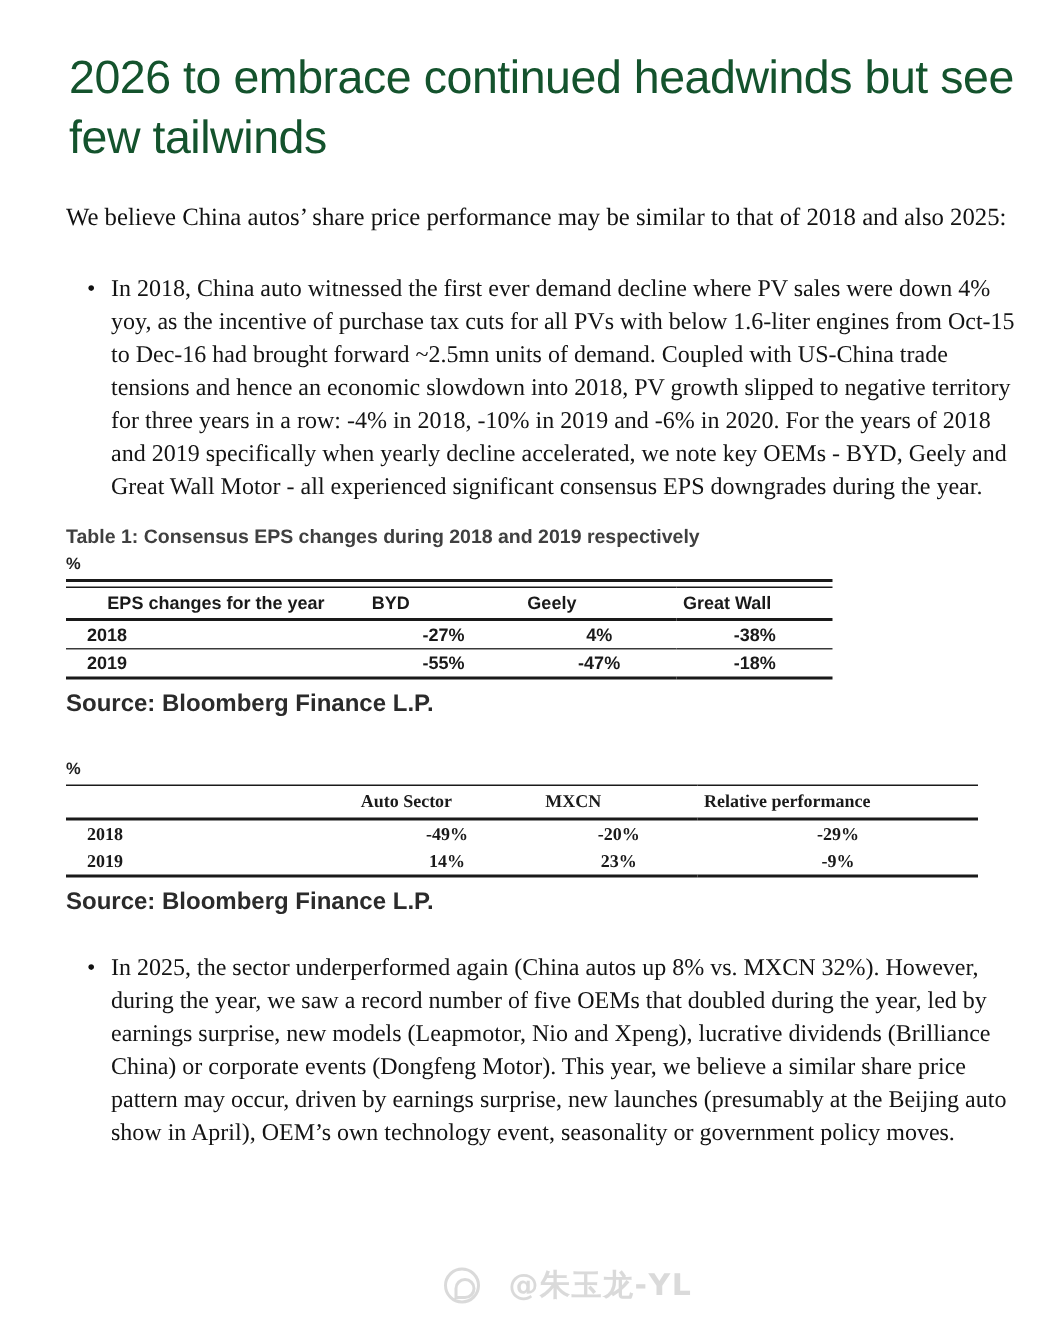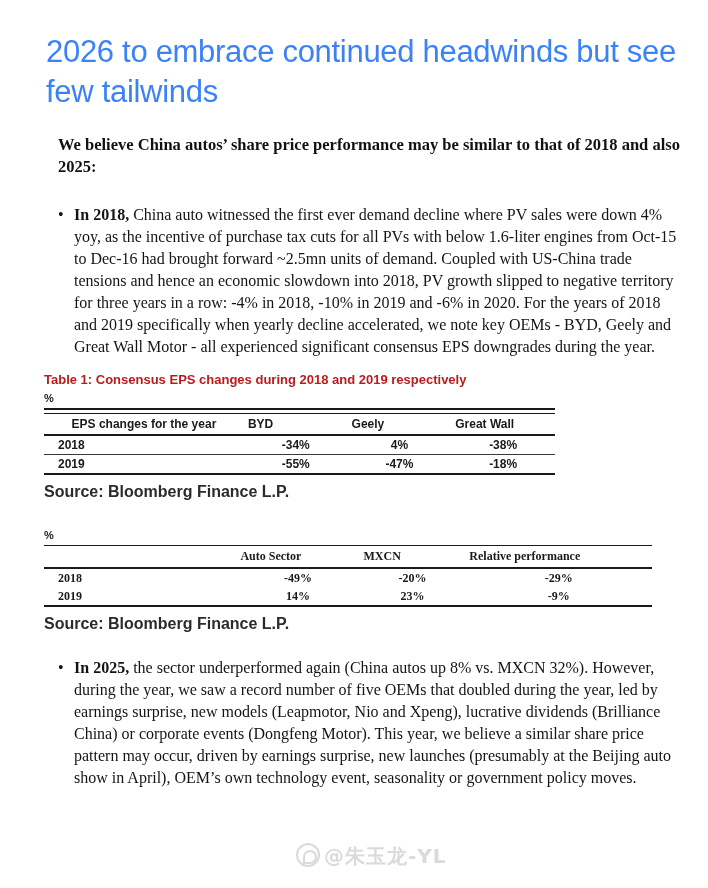--- a/index.html
+++ b/index.html
@@ -14,56 +14,56 @@
     font-family:"Liberation Serif", serif;
     color:#161616;
   }
   .headline{
     width:652px;
     font-family:"Liberation Sans", sans-serif;
     font-weight:400;
     font-size:31px;
     line-height:40px;
     letter-spacing:-0.3px;
-    color:#3b82f6;
+    color:#14532d;
     margin:0 0 22px 2px;
   }
   .intro{
     width:650px;
-    font-weight:bold;
+    font-weight:normal;
     font-size:16.5px;
     line-height:22px;
-    margin:0 0 26px 14px;
+    margin:0 0 26px 0;
     color:#111;
   }
   .bullet{
     display:flex;
     margin:0 0 13px 0;
   }
   .bullet .marker{
     width:30px;
     padding-left:14px;
     box-sizing:border-box;
     font-size:16px;
     line-height:22px;
     color:#111;
   }
   .bullet .btext{
     width:605px;
     font-size:16px;
     line-height:22px;
     color:#141414;
   }
-  .bullet .lead{font-weight:bold;}
+  .bullet .lead{font-weight:normal;}
   .tbl-title{
     font-family:"Liberation Sans", sans-serif;
     font-weight:bold;
     font-size:13px;
     line-height:18px;
-    color:#b91c1c;
+    color:#404040;
     margin:0 0 2px 0;
     width:640px;
   }
   .tbl-unit{
     font-family:"Liberation Sans", sans-serif;
     font-weight:bold;
     font-size:11px;
     line-height:14px;
     color:#222;
     margin:0 0 3px 0;
@@ -105,21 +105,22 @@
     color:#2b2b2b;
     margin:8px 0 0 0;
   }
   .gap-after-src1{margin-bottom:27px;}
   .gap-after-src2{margin-bottom:24px;}
   .watermark{
     position:absolute;
     left:296px;
     top:843px;
     display:flex;
-    gap:4px;
+    align-items:center;
+    gap:19px;
     color:rgba(195,195,195,0.62);
     font-family:"DejaVu Sans", sans-serif;
     font-weight:bold;
     font-size:20px;
     letter-spacing:1px;
     pointer-events:none;
     white-space:nowrap;
   }
   .wm-logo{
     width:24px;height:24px;
@@ -160,21 +161,21 @@
         <tr>
           <th class="c0h" style="width:40%">EPS changes for the year</th>
           <th style="width:20%">BYD</th>
           <th style="width:20%">Geely</th>
           <th style="width:20%">Great Wall</th>
         </tr>
       </thead>
       <tbody>
         <tr class="rsep">
           <td class="c0">2018</td>
-          <td>-34%</td>
+          <td>-27%</td>
           <td>4%</td>
           <td>-38%</td>
         </tr>
         <tr>
           <td class="c0">2019</td>
           <td>-55%</td>
           <td>-47%</td>
           <td>-18%</td>
         </tr>
       </tbody>

